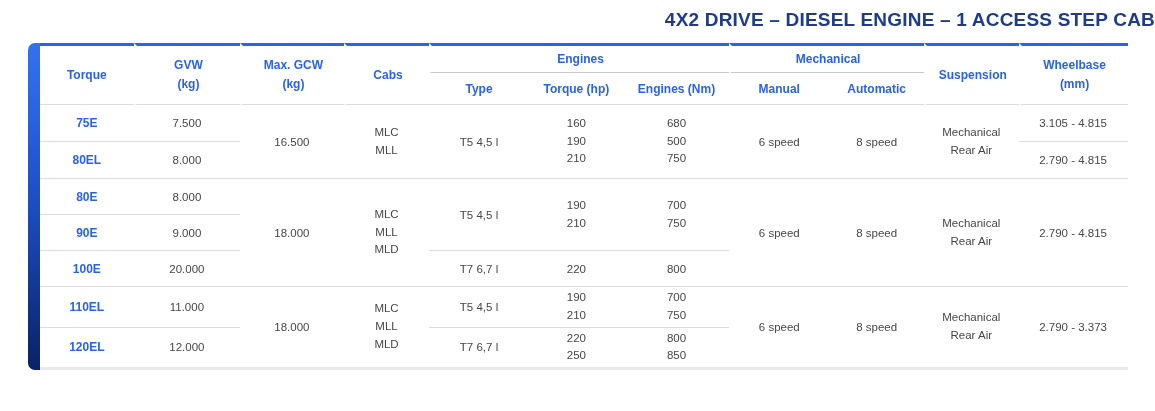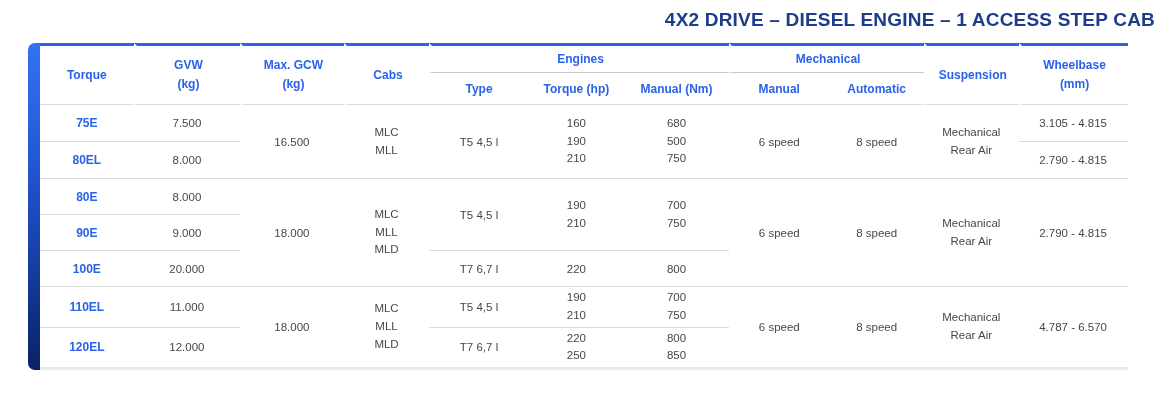--- a/index.html
+++ b/index.html
@@ -83,21 +83,21 @@
         <th rowspan="2" class="ml hdr-bottom">Cabs</th>
         <th colspan="3" class="group-span">Engines</th>
         <th colspan="2" class="group-span">Mechanical</th>
         <th rowspan="2" class="ml hdr-bottom">Suspension</th>
         <th rowspan="2" class="ml hdr-bottom">Wheelbase
 (mm)</th>
       </tr>
       <tr class="rh2">
         <th class="hdr-bottom">Type</th>
         <th class="hdr-bottom">Torque (hp)</th>
-        <th class="hdr-bottom">Manual (Nm)</th>
+        <th class="hdr-bottom">Engines (Nm)</th>
         <th class="hdr-bottom">Manual</th>
         <th class="hdr-bottom">Automatic</th>
       </tr>
     </thead>
     <tbody>
 
       <tr class="g1">
         <td class="model sep">75E</td>
         <td class="sep">7.500</td>
         <td rowspan="2" class="sep">16.500</td>
@@ -161,21 +161,21 @@
 MLD</td>
         <td class="sep">T5 4,5 l</td>
         <td class="ml sep">190
 210</td>
         <td class="ml sep">700
 750</td>
         <td rowspan="2">6 speed</td>
         <td rowspan="2">8 speed</td>
         <td rowspan="2" class="ml">Mechanical
 Rear Air</td>
-        <td rowspan="2">4.787 - 6.570</td>
+        <td rowspan="2">2.790 - 3.373</td>
       </tr>
       <tr class="g3">
         <td class="model">120EL</td>
         <td>12.000</td>
         <td>T7 6,7 l</td>
         <td class="ml">220
 250</td>
         <td class="ml">800
 850</td>
       </tr>

